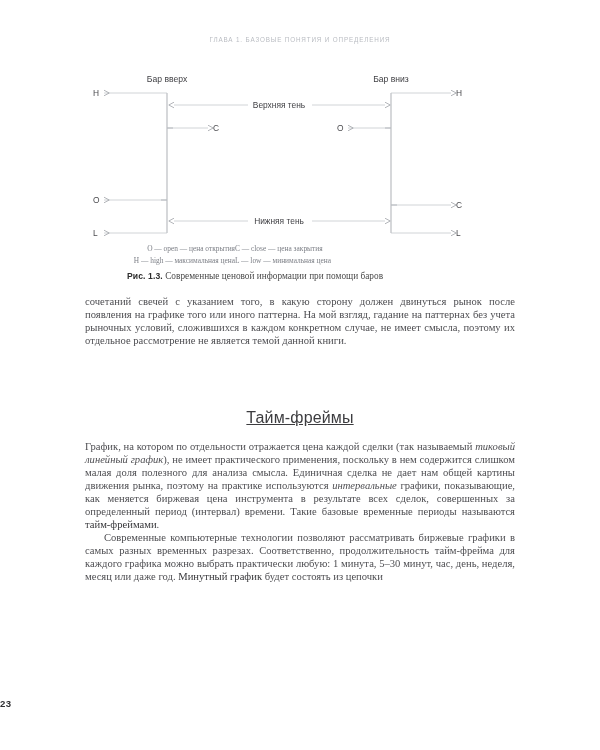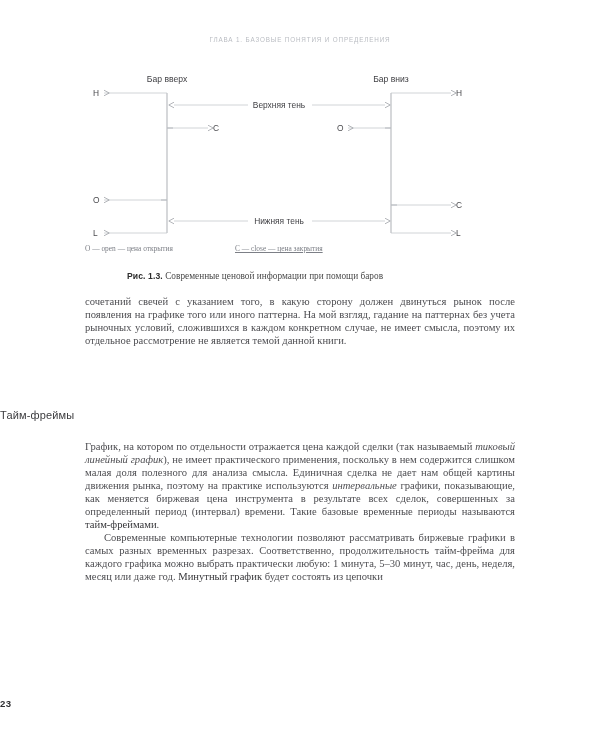--- a/index.html
+++ b/index.html
@@ -50,22 +50,22 @@
     position: absolute;
     left: 85px;
     top: 243px;
     width: 420px;
     font-family: "Liberation Serif", serif;
     font-size: 7.4px;
     color: #7c7f86;
     line-height: 11.6px;
   }
   .fig-legend .row { display: flex; }
-  .fig-legend .c1 { width: 150px; }
-  .fig-legend .c2 { width: 200px; text-decoration: underline; }
+  .fig-legend .c1 { width: 150px; text-align: right; }
+  .fig-legend .c2 { width: 200px; }
 
   .fig-caption {
     position: absolute;
     left: 85px;
     top: 270px;
     width: 430px;
     font-size: 9.3px;
     color: #4a4a4a;
     line-height: 12px;
   }
@@ -94,24 +94,26 @@
   .body-block i { font-style: italic; }
 
   #para1 { top: 295px; }
   #para2 { top: 440px; }
 
   .section-title {
     position: absolute;
     left: 0;
     top: 409px;
     width: 600px;
-    font-family: "Liberation Sans", sans-serif;
-    font-size: 11px;
+    text-align: center;
+    font-family: "Liberation Sans", sans-serif;
+    font-size: 16px;
     color: #3c3c3f;
     letter-spacing: 0.15px;
+    text-decoration: underline;
   }
 
   
   .folio {
     position: absolute;
     left: 0;
     top: 698px;
     width: 600px;
     text-align: left;
     font-family: "Liberation Sans", sans-serif;
@@ -203,20 +205,24 @@
       <text class="svg-shadow" x="279" y="164" text-anchor="middle">Нижняя тень</text>
       <line x1="312" y1="161" x2="385" y2="161" stroke="#c2c5ca" stroke-width="0.75" marker-end="url(#arr-r)"></line>
     </svg>
   </div>
 
   <div class="fig-legend">
     <div class="row">
       <span class="c1">O — open — цена открытия</span>
       <span class="c2">C — close — цена закрытия</span>
     </div>
+    <div class="row">
+      <span class="c1">H — high — максимальная цена</span>
+      <span class="c2">L — low — минимальная цена</span>
+    </div>
   </div>
 
   <div class="fig-caption">
     <b>Рис. 1.3.</b>
     <span>Современные ценовой информации при помощи баров</span>
   </div>
 
   <div class="body-block" id="para1">
     <p>сочетаний свечей с указанием того, в какую сторону должен двинуться рынок после появления на графике того или иного паттерна. На мой взгляд, гадание на паттернах без учета рыночных условий, сложившихся в каждом конкретном случае, не имеет смысла, поэтому их отдельное рассмотрение не является темой данной книги.</p>
   </div>

